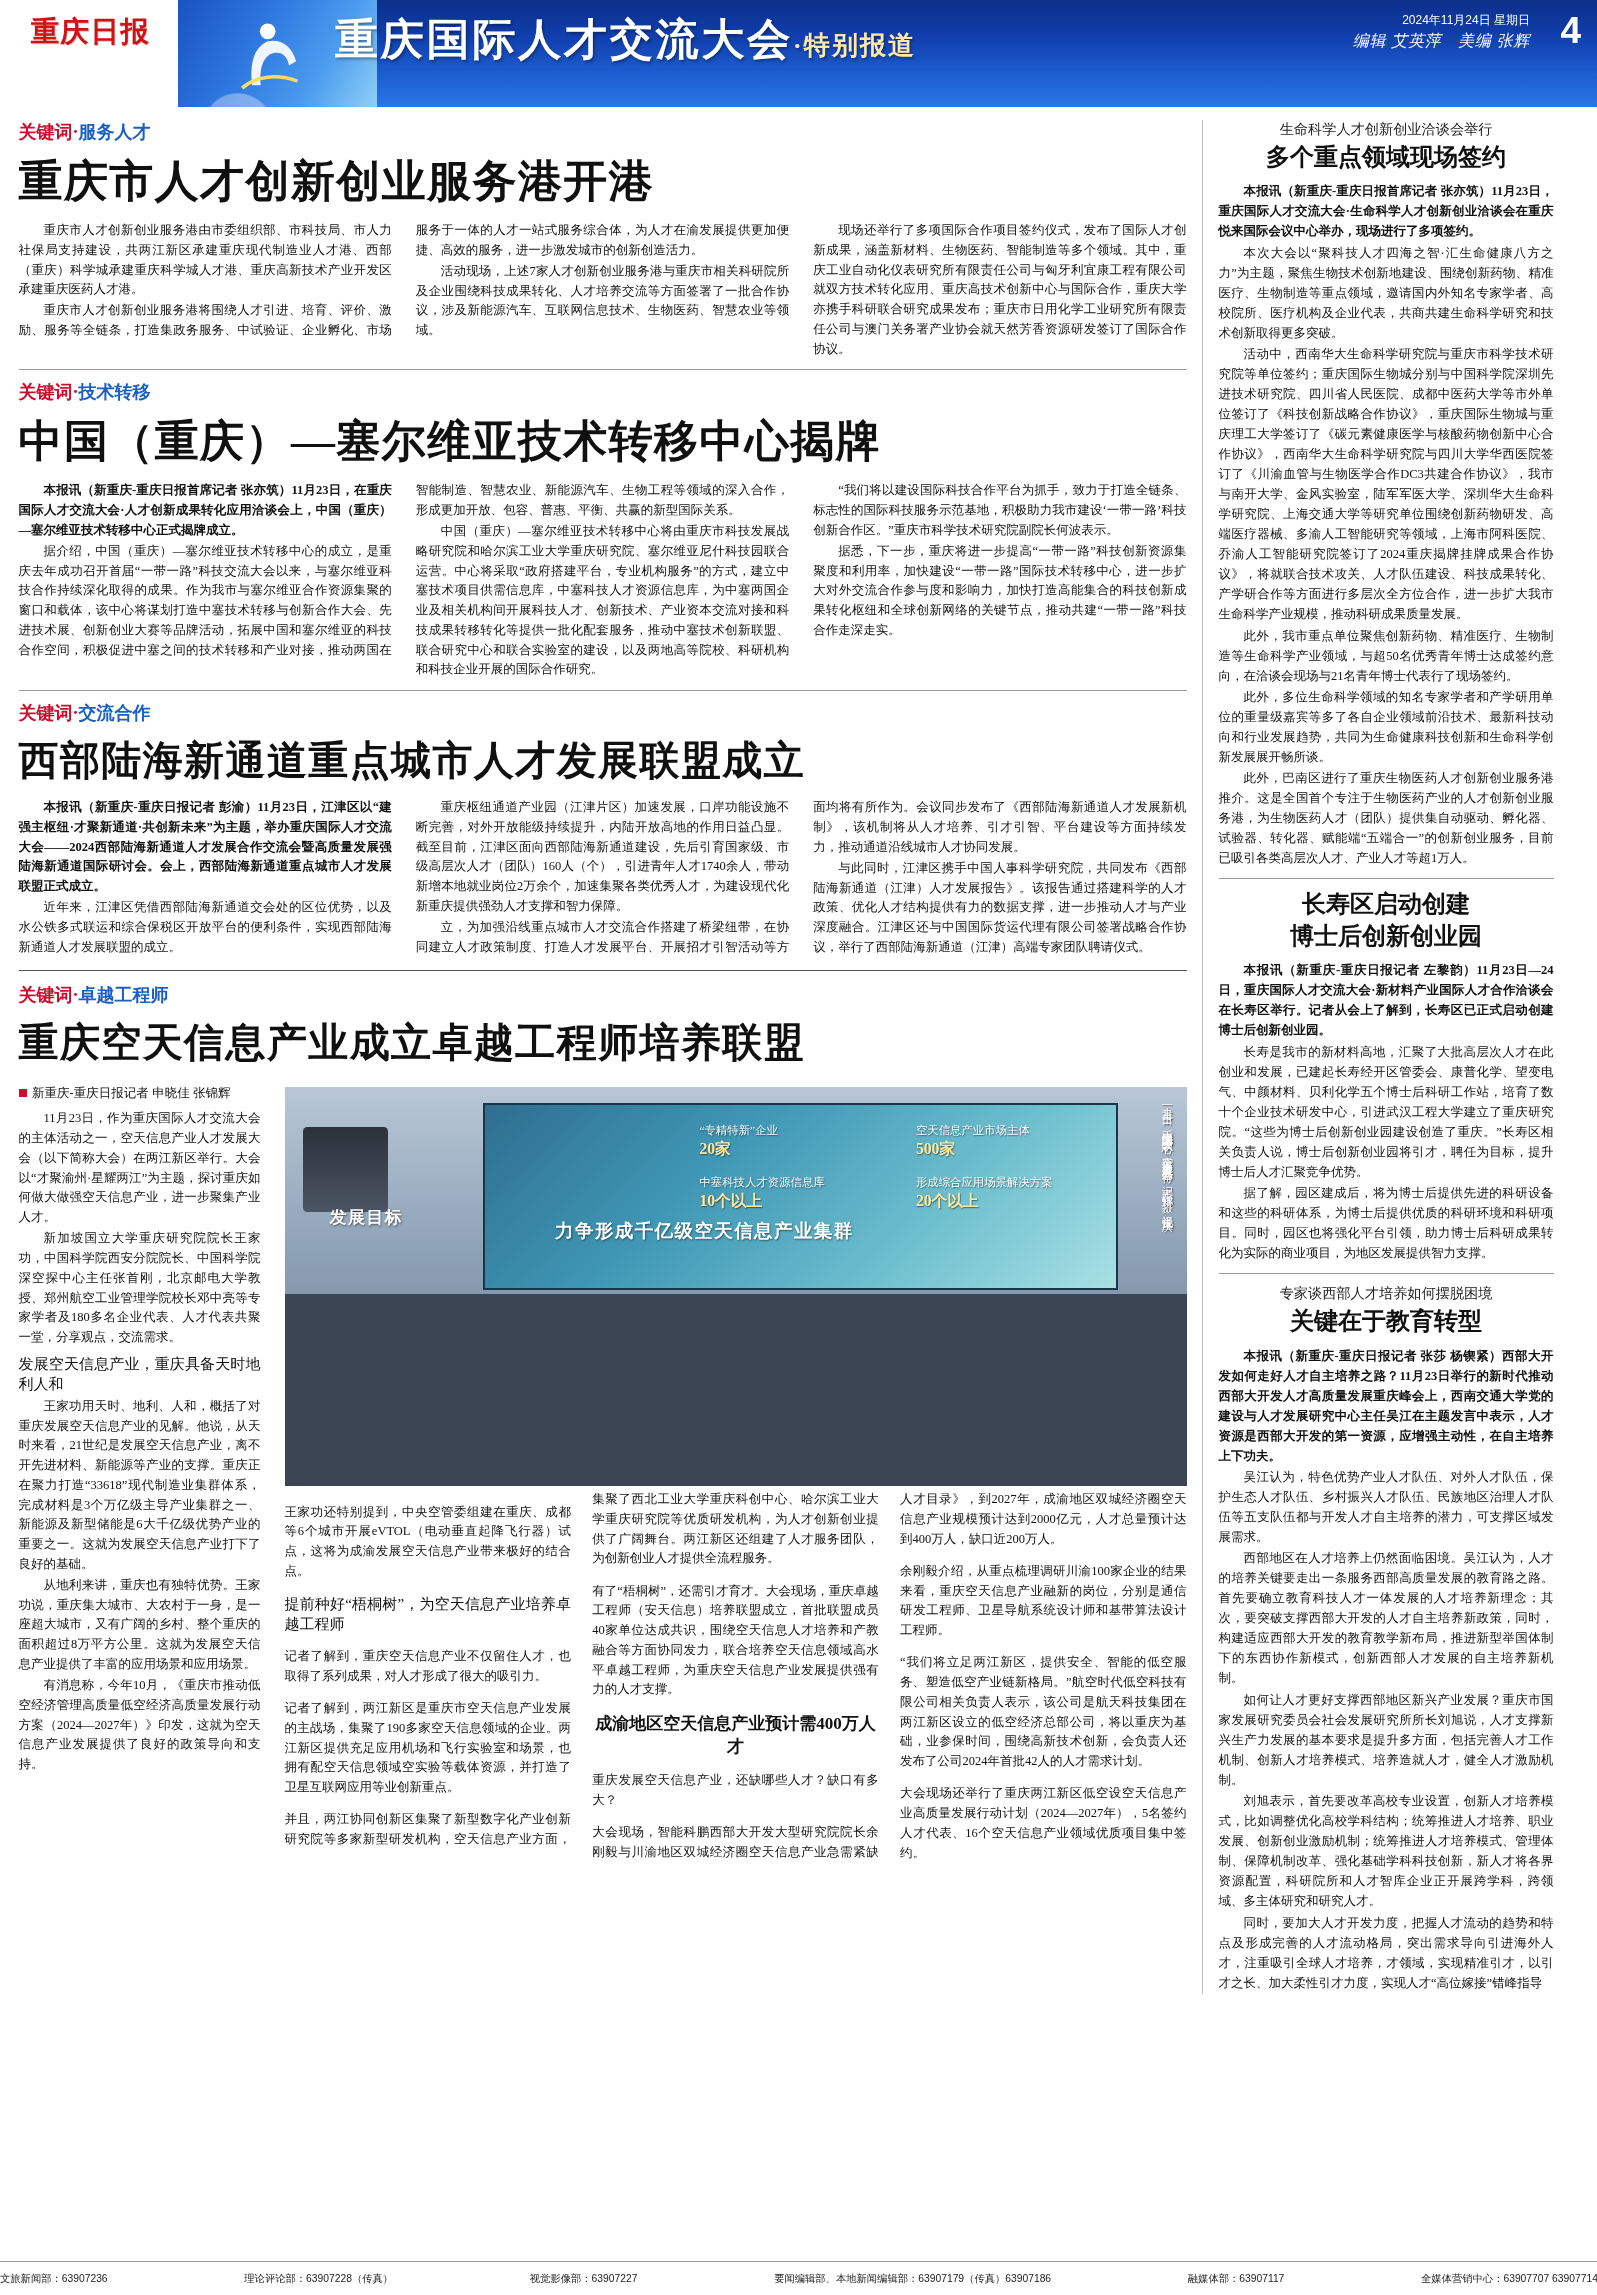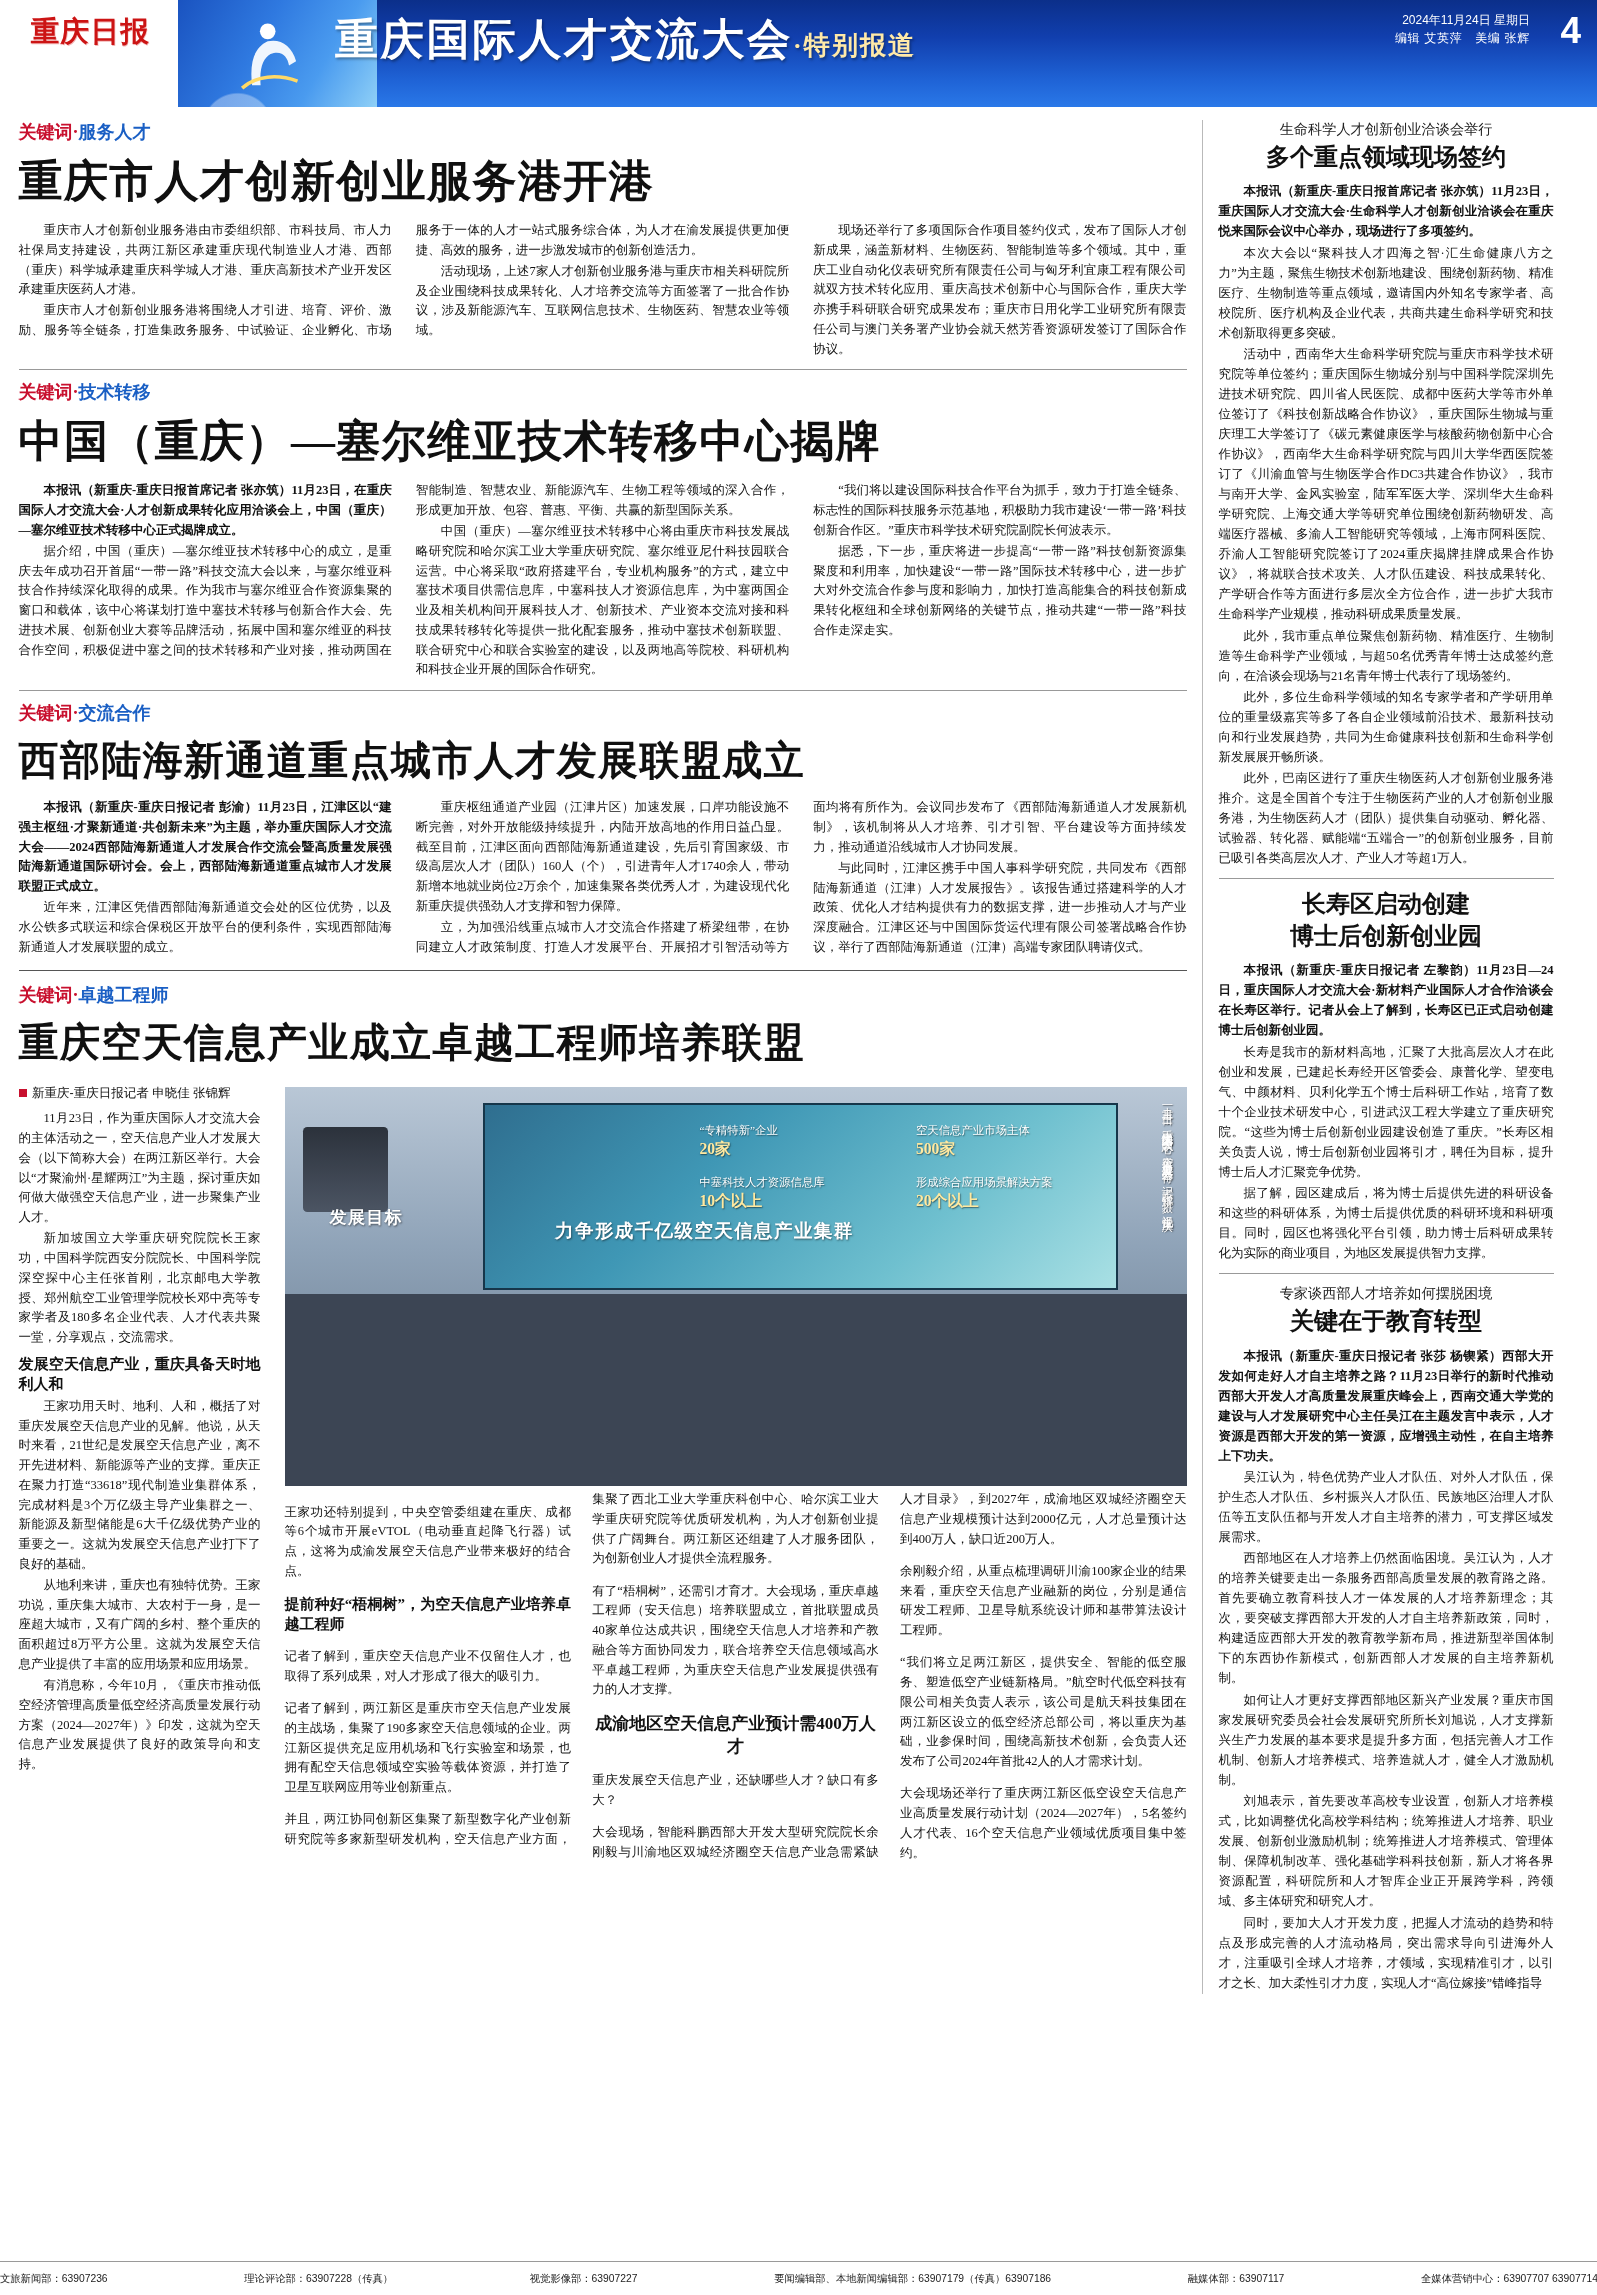--- a/index.html
+++ b/index.html
@@ -82,21 +82,21 @@
   }
   .mh-meta {
     position: absolute;
     right: 68px; top: 11.4px;
     text-align: right;
     color: #ffffff;
     font-size: 12px;
     line-height: 1.5;
     font-family: "Liberation Sans", sans-serif;
   }
-  .mh-meta .row2 { font-size: 12px; letter-spacing: 0.7px; }
+  .mh-meta .row2 { font-size: 16px; letter-spacing: 0.7px; font-style: italic; }
   .mh-pagenum {
     position: absolute;
     right: 17px; top: 10px;
     color: #ffffff;
     font-size: 37px;
     font-weight: bold;
     font-family: "Liberation Sans", sans-serif;
   }
 
   
@@ -274,21 +274,21 @@
     font-family: "Liberation Sans", sans-serif;
   }
   .byline .sq {
     display: inline-block;
     width: 8.5px; height: 8.5px;
     background: #c8102e;
     margin-right: 5px;
   }
   .sub-h {
     font-size: 15px;
-    font-weight: bold;
+    font-weight: normal;
     margin: 5.7px 0 2.8px 0;
     line-height: 1.35;
   }
   .sub-h-c {
     font-size: 17px;
     font-weight: bold;
     text-align: center;
     margin: 7.1px 0 4.3px 0;
     line-height: 1.35;
   }

